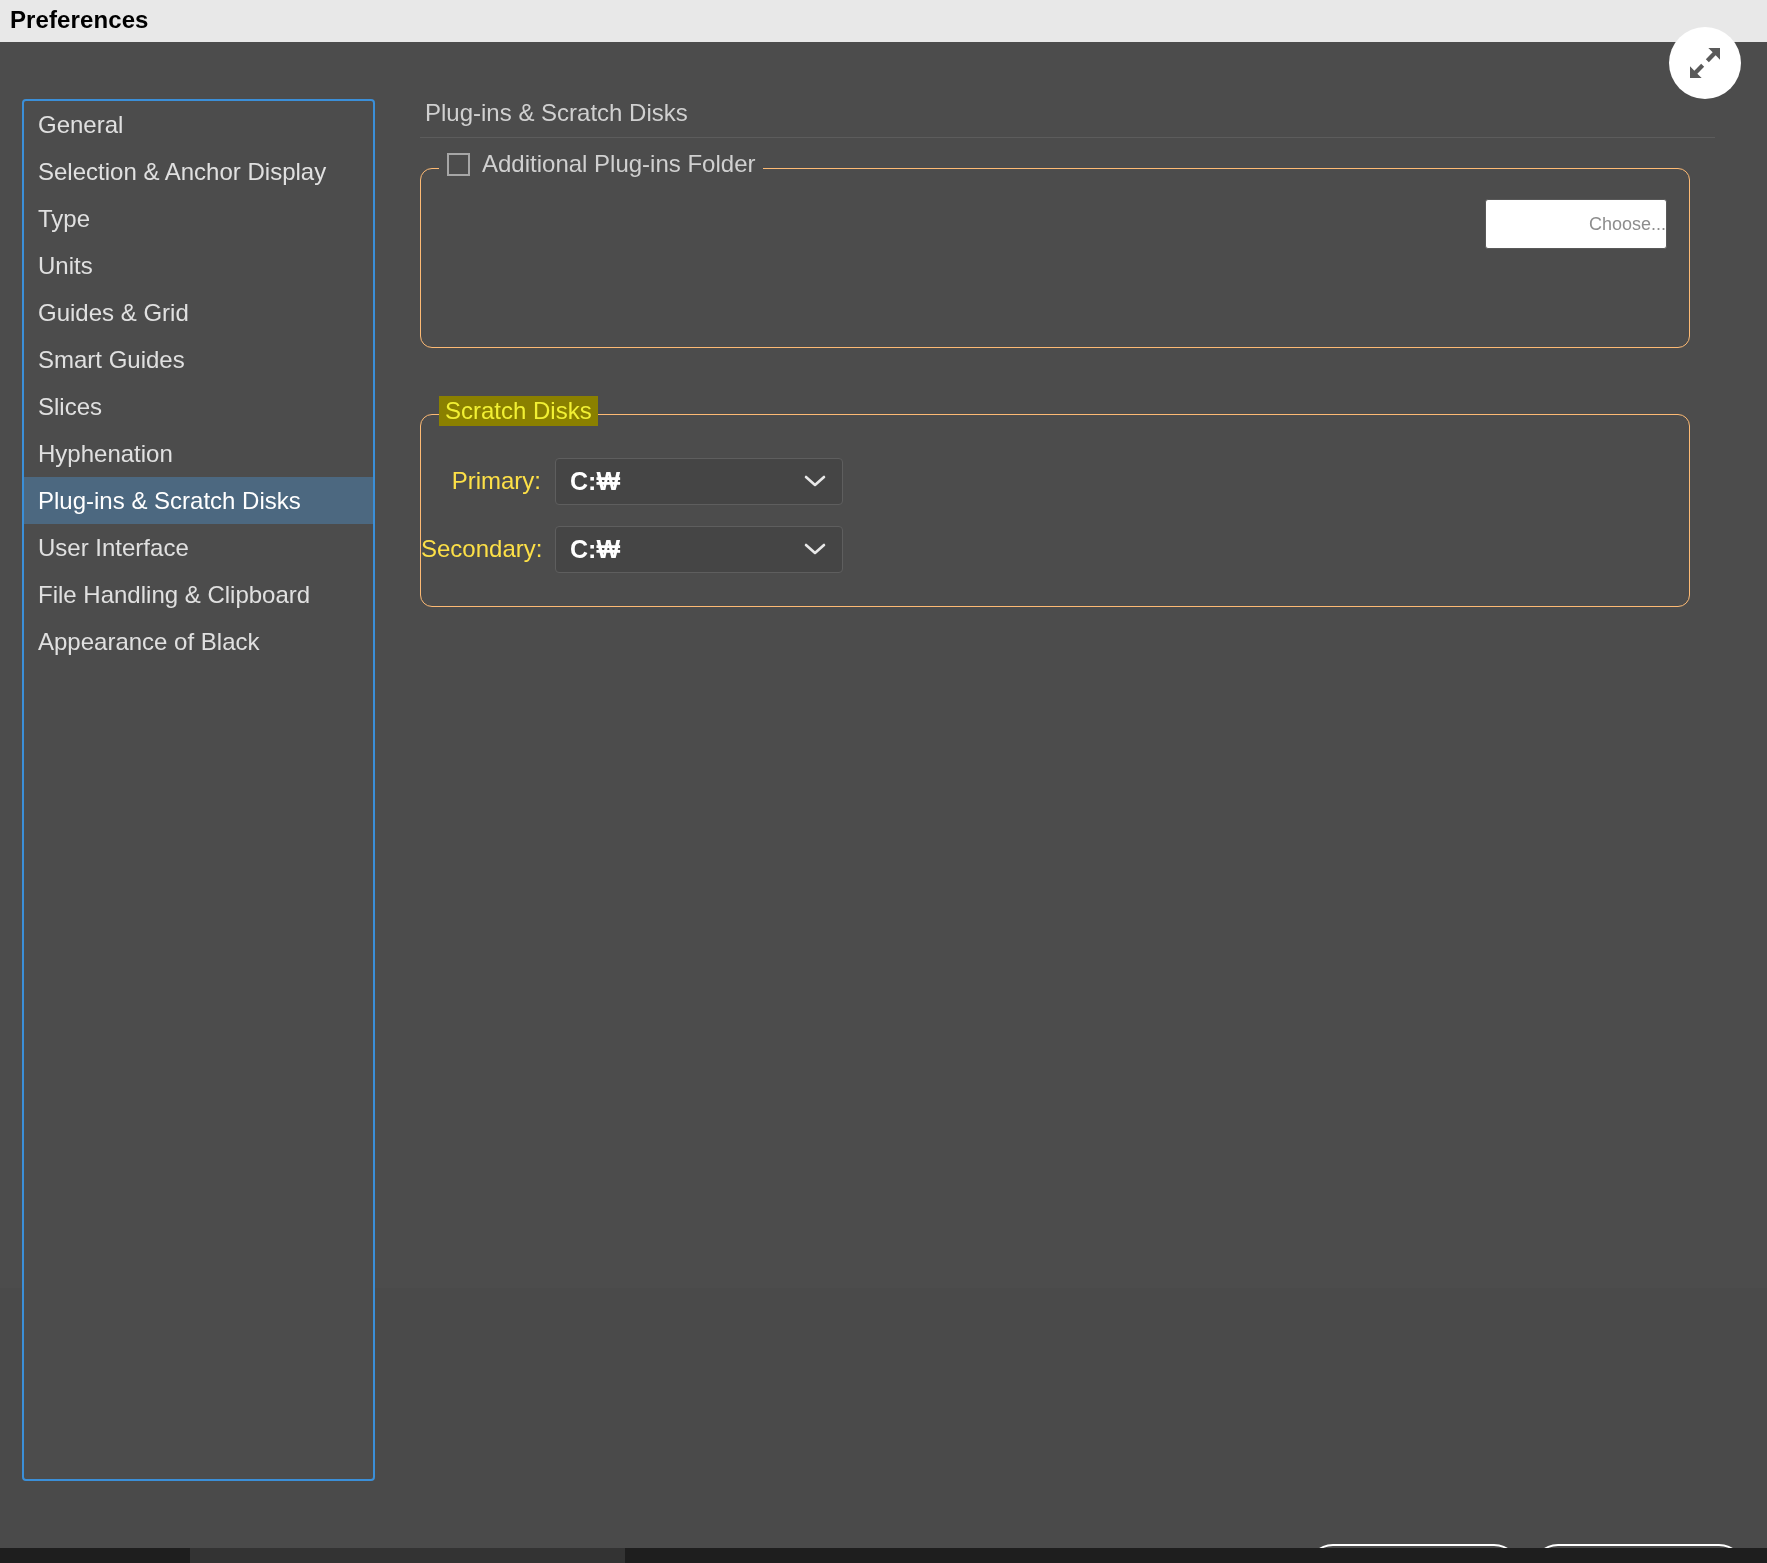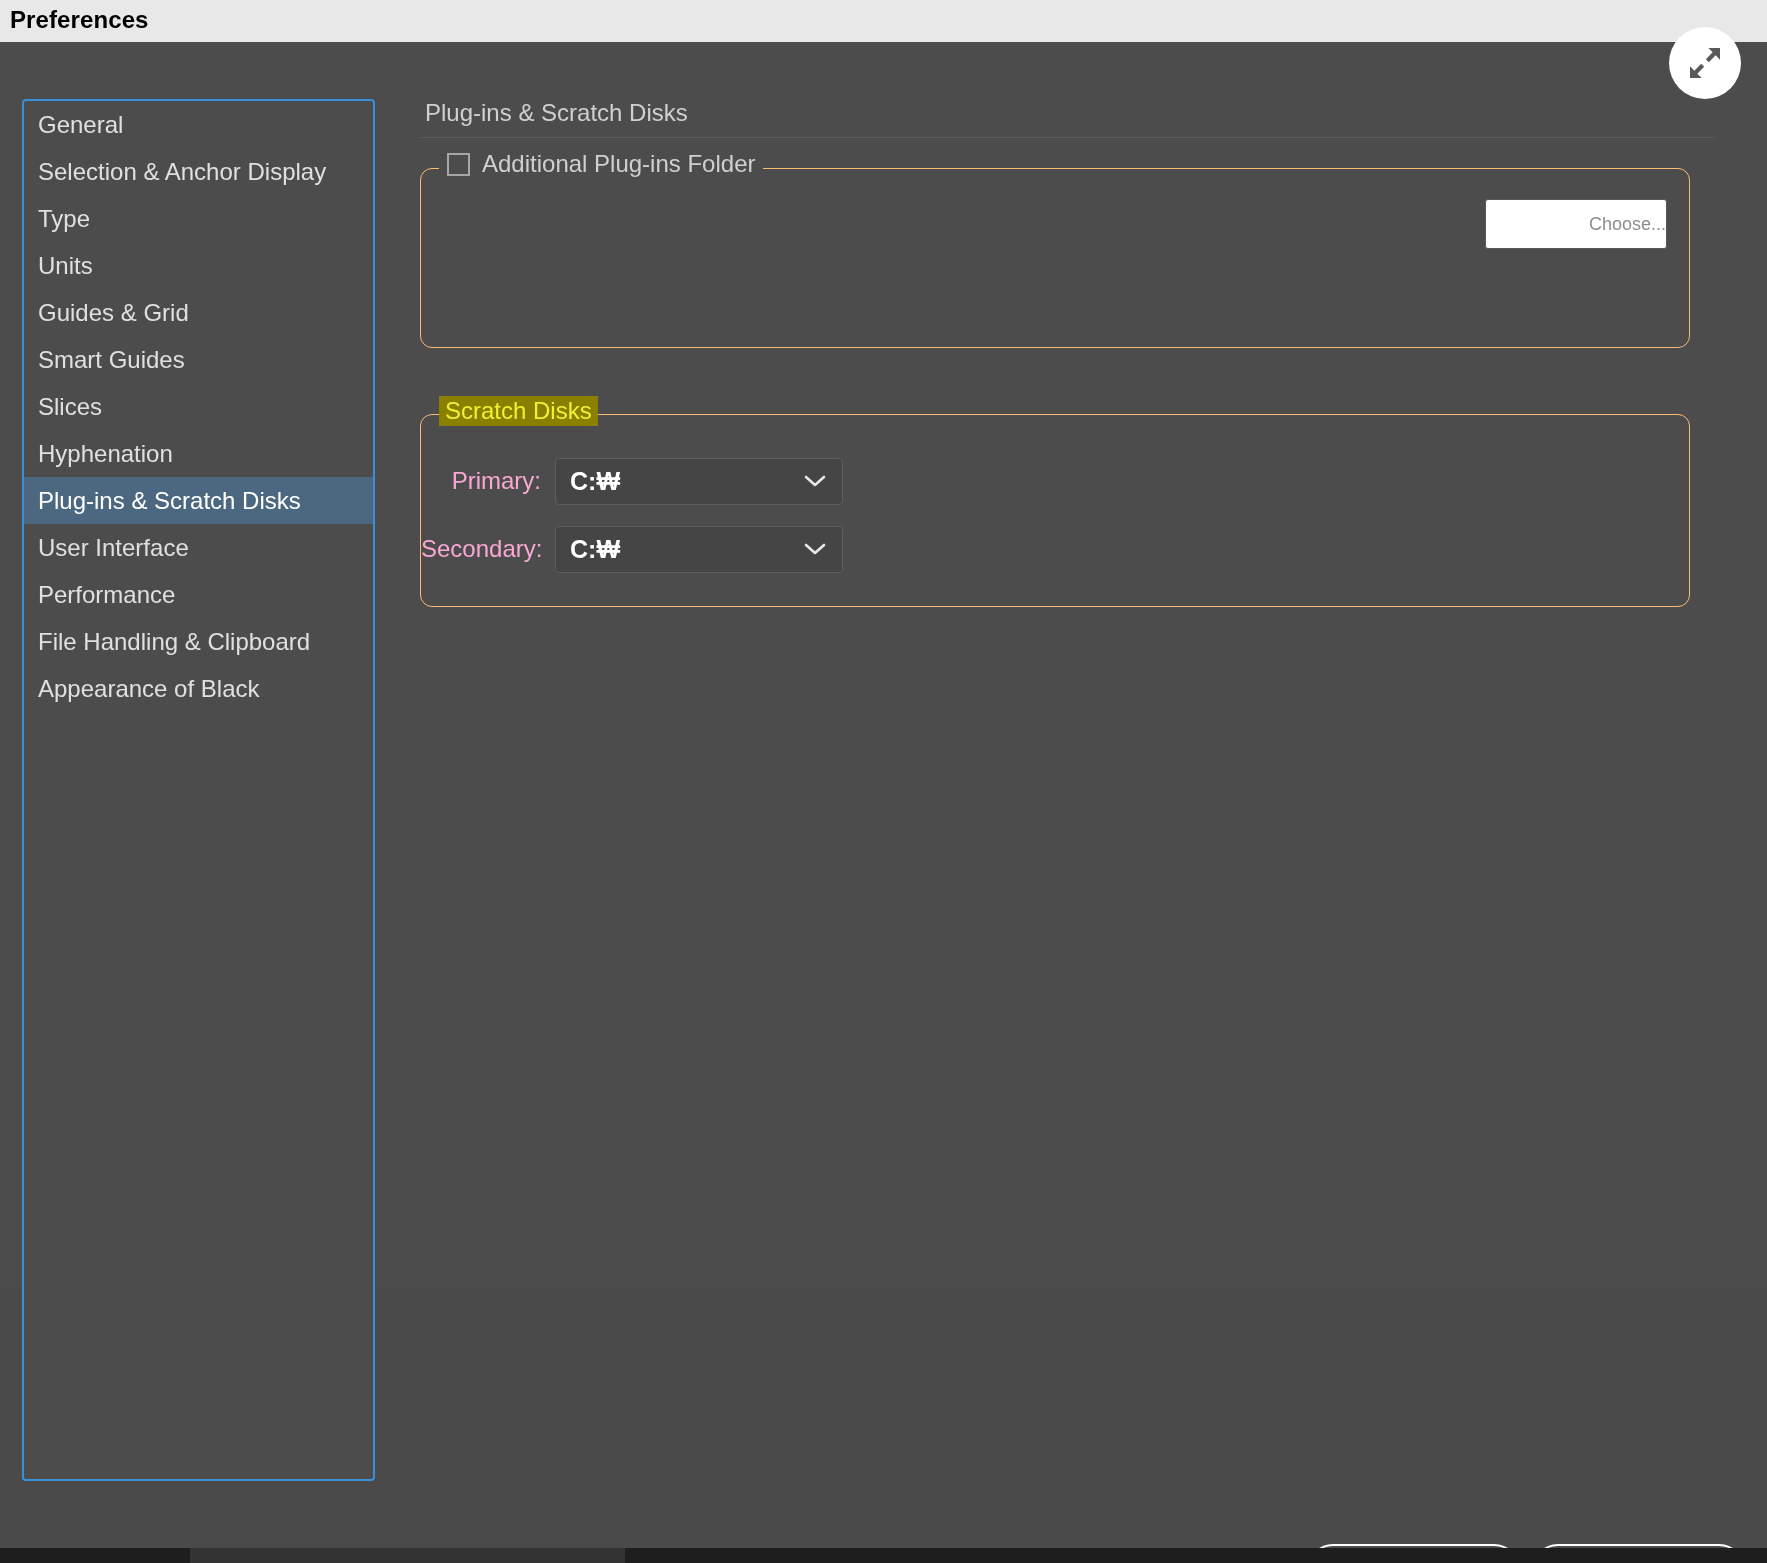--- a/index.html
+++ b/index.html
@@ -168,21 +168,21 @@
   .field-row {
     display: flex;
     align-items: center;
     height: 52px;
     margin-bottom: 16px;
   }
   .field-label {
     width: 120px;
     text-align: right;
     font-size: 24px;
-    color: #f9a8d4;
+    color: #fde047;
     padding-right: 14px;
   }
   .dropdown {
     position: relative;
     width: 288px;
     height: 47px;
     background: #454545;
     border: 1px solid #5e5e5e;
     border-radius: 4px;
     box-sizing: border-box;
@@ -286,23 +286,20 @@
       <span>Slices</span>
     </div>
     <div class="side-item">
       <span>Hyphenation</span>
     </div>
     <div class="side-item selected">
       <span>Plug-ins &amp; Scratch Disks</span>
     </div>
     <div class="side-item">
       <span>User Interface</span>
-    </div>
-    <div class="side-item">
-      <span>Performance</span>
     </div>
     <div class="side-item">
       <span>File Handling &amp; Clipboard</span>
     </div>
     <div class="side-item">
       <span>Appearance of Black</span>
     </div>
   </div>
 
   <div id="main">

